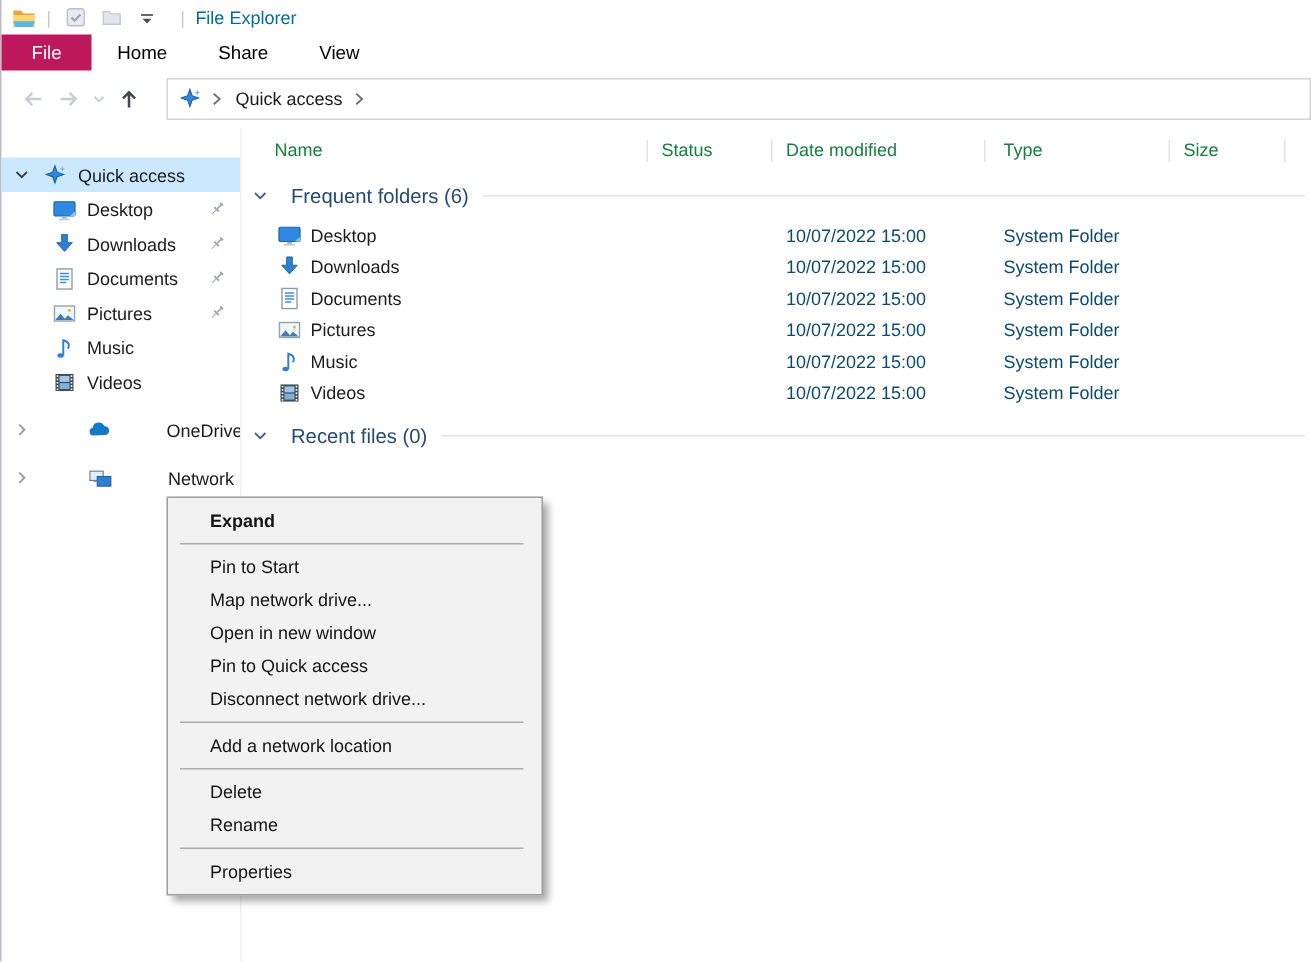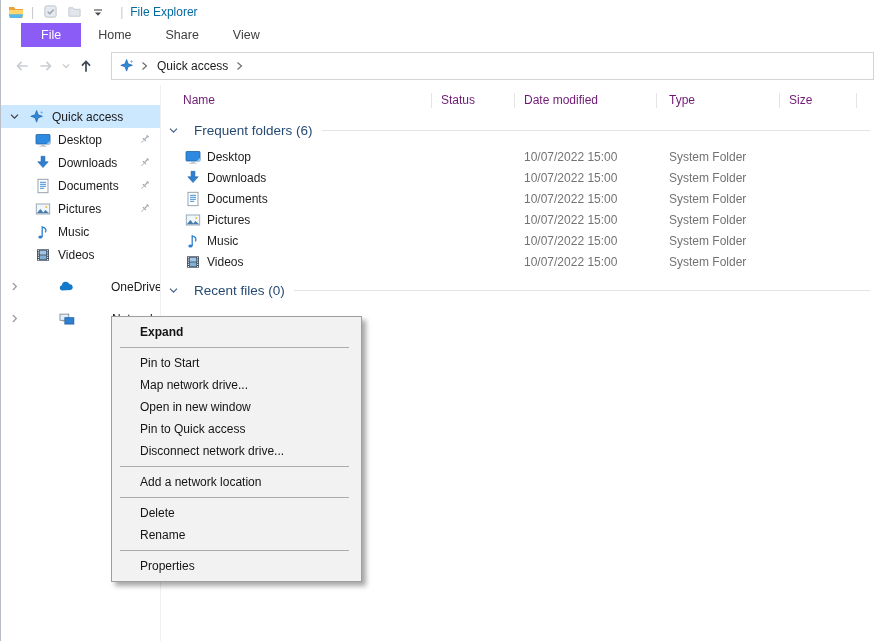--- a/index.html
+++ b/index.html
@@ -9,22 +9,22 @@
 
   
   .titlebar { height:23px; display:flex; align-items:center; padding-left:7px; }
   .titlebar .ico { width:16px; height:16px; display:inline-flex; }
   .titlebar .divider { color:#c9c9c9; font-size:12px; margin:0 7px; }
   .qat-btn { display:inline-flex; width:18px; height:18px; align-items:center; justify-content:center; margin-right:6px; }
   .title-text { font-size:12px; color:#0369a1; }
 
   
   .tabbar { height:24px; display:flex; align-items:stretch; background:#fff; }
-  .tab { display:flex; align-items:center; padding:0 17px; font-size:12.5px; color:#404040; cursor:default; }
-  .tab.active { background:#8b5cf6; color:#fff; padding:0 20px; margin-left:20px; }
+  .tab { display:flex; align-items:center; padding:0 17px; font-size:12.5px; color:#000000; cursor:default; }
+  .tab.active { background:#be185d; color:#fff; padding:0 20px; margin-left:0; }
 
   
   .navbar { height:38px; display:flex; align-items:center; }
   .navbtns { width:110px; display:flex; align-items:center; padding-left:10px; gap:2px; }
   .navbtn { width:22px; height:22px; display:inline-flex; align-items:center; justify-content:center; }
   .navbtn.small { width:14px; }
   .addressbox { flex:1; height:28px; border:1px solid #d4d4d4; background:#fff; display:flex; align-items:center; padding-left:7px; gap:5px; }
   .crumb { font-size:12px; color:#1a1a1a; padding:0 2px; }
   .bc-chev { display:inline-flex; width:10px; }
 
@@ -36,41 +36,41 @@
   .side-row.gap { margin-top:9px;gap:30px; }
   .side-row .chev { width:12px; margin-left:8px; display:inline-flex; }
   .side-row.lvl1 { padding-left:34px; }
   .side-row.lvl0 .ico { margin-left:8px; }
   .side-row .ico { width:16px; height:16px; display:inline-flex; flex:none; }
   .side-row .lbl { margin-left:7px; white-space:nowrap; }
   .side-row .pin { position:absolute; right:9px; width:13px; height:13px; display:inline-flex; opacity:.85; }
 
   .content { flex:1; position:relative; overflow:hidden; }
   .colheaders { display:flex; height:30px; align-items:center; }
-  .hcell { font-size:12px; color:#701a75; border-right:1px solid #e4e4e4; height:15px; display:flex; align-items:center; cursor:default; }
+  .hcell { font-size:12px; color:#15803d; border-right:1px solid #e4e4e4; height:15px; display:flex; align-items:center; cursor:default; }
   .c0 { width:271px; padding-left:22px; }
   .c1 { width:83px;  padding-left:9px; }
   .c2 { width:142px; padding-left:9px; }
   .c3 { width:123px; padding-left:12px; }
   .c4 { width:77px;  padding-left:9px; }
 
   .group-header { display:flex; align-items:center; height:20px; margin-top:5px; padding-left:7px; }
   .group-header .gchev { width:12px; display:inline-flex; }
   .group-header .glabel { margin-left:14px; font-size:13.5px; color:#264a73; white-space:nowrap; }
   .group-header .rule { flex:1; border-top:1px solid #e3e3e3; margin:0 4px 0 9px; height:0; }
 
   .file-row { height:21px; display:flex; align-items:center; font-size:12px; cursor:default; }
   .file-row .cell { display:flex; align-items:center; height:100%; }
   .file-row .c0 { padding-left:24px; }
   .file-row .ico { width:16px; height:16px; display:inline-flex; flex:none; }
   .file-row .fname { margin-left:6px; color:#1c1c1c; }
-  .file-row .dim { color:#737373; }
+  .file-row .dim { color:#0c4a6e; }
 
   
-  .context-menu { position:absolute; left:110px; top:316px; width:251px; background:#f2f2f2; border:1px solid #9e9e9e; box-shadow:4px 4px 5px rgba(0,0,0,.35); padding:4px 0; z-index:20; }
+  .context-menu { position:absolute; left:110px; top:331px; width:251px; background:#f2f2f2; border:1px solid #9e9e9e; box-shadow:4px 4px 5px rgba(0,0,0,.35); padding:4px 0; z-index:20; }
   .menu-item { height:22px; line-height:22px; padding-left:28px; font-size:12px; color:#141414; cursor:default; white-space:nowrap; }
   .menu-item.bold { font-weight:bold; }
   .menu-sep { border-top:1px solid #ababab; margin:4px 12px 4px 8px; height:0; }
 
   svg { display:block; }
 </style>
 </head>
 <body>
 
 <div class="window">

